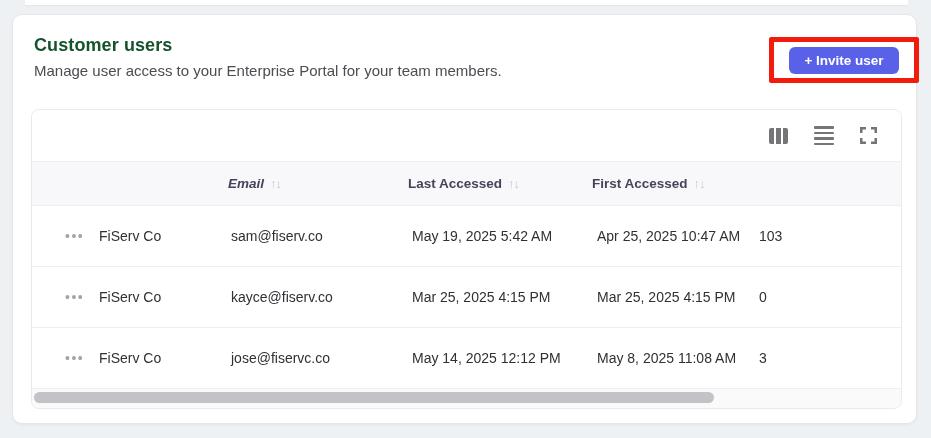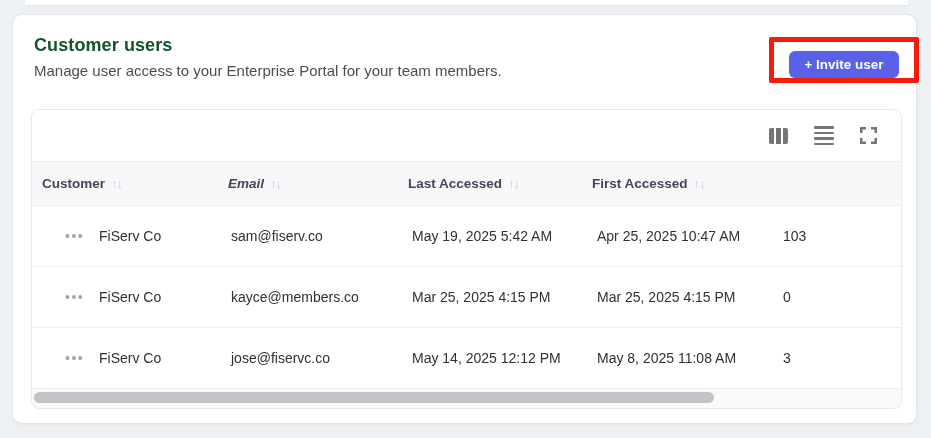--- a/index.html
+++ b/index.html
@@ -35,21 +35,21 @@
     position:absolute;left:21px;top:20px;
     font-size:18px;font-weight:700;color:#14532d;letter-spacing:.1px;
   }
   .page-subtitle{
     position:absolute;left:21px;top:47px;
     font-size:15px;color:#4c4c52;
   }
   .red-highlight{
     position:absolute;left:756px;top:22px;width:150px;height:46px;
     border:5px solid var(--highlight);border-radius:2px;
-    display:flex;align-items:flex-end;justify-content:center;
+    display:flex;align-items:center;justify-content:center;
   }
   .invite-btn{
     background:var(--accent);color:#fff;border:none;border-radius:6px;
     font-family:"Liberation Sans", sans-serif;
     font-size:13.5px;font-weight:700;padding:6px 15px;cursor:pointer;
     white-space:nowrap;
   }
   .table-container{
     position:absolute;left:18px;top:94px;width:871px;height:300px;
     border:1px solid var(--inner-border);border-radius:8px;background:#fff;
@@ -81,21 +81,21 @@
   .h-first{left:560px;} .h-views{left:742px;}
   .trow{
     position:relative;height:61px;border-bottom:1px solid #efeff3;background:#fff;
   }
   .trow span{
     position:absolute;top:0;line-height:60px;font-size:14px;color:var(--cell-text);
     white-space:nowrap;
   }
   .c-dots{left:33px;color:#a3a3ab !important;font-size:12px;letter-spacing:1.5px;cursor:pointer;}
   .c-customer{left:67px;} .c-email{left:199px;} .c-last{left:380px;}
-  .c-first{left:565px;} .c-views{left:751px;}
+  .c-first{left:565px;} .c-views{left:727px;}
   .scroll-area{
     position:relative;height:20px;background:#fafafb;
   }
   .scroll-thumb{
     position:absolute;left:2px;top:3px;width:680px;height:11px;
     background:#c3c3c7;border-radius:6px;cursor:grab;
   }
 </style>
 </head>
 <body>
@@ -128,40 +128,39 @@
           </span>
       </button>
       <button class="icon-btn fullscreen-icon" title="">
         <svg width="17" height="17" viewBox="0 0 17 17">
           <path d="M1.25 6 V1.25 H6 M11 1.25 H15.75 V6 M15.75 11 V15.75 H11 M6 15.75 H1.25 V11" fill="none" stroke="#757578" stroke-width="2.5"></path>
         </svg>
       </button>
     </div>
 
     <div class="thead">
-      <span class="hcell h-customer"><span>Customer</span><span class="sort">↑↓</span></span>
       <span class="hcell h-email"><span>Email</span><span class="sort">↑↓</span></span>
       <span class="hcell h-last"><span>Last Accessed</span><span class="sort">↑↓</span></span>
       <span class="hcell h-first"><span>First Accessed</span><span class="sort">↑↓</span></span>
     </div>
 
     <div class="tbody" id="tbody">
   <div class="trow">
     <span class="c-dots">•••</span>
     <span class="c-customer">FiServ Co</span>
     <span class="c-email">sam@fiserv.co</span>
     <span class="c-last">May 19, 2025 5:42 AM</span>
     <span class="c-first">Apr 25, 2025 10:47 AM</span>
     <span class="c-views">103</span>
   </div>
 
   <div class="trow">
     <span class="c-dots">•••</span>
     <span class="c-customer">FiServ Co</span>
-    <span class="c-email">kayce@members.co</span>
+    <span class="c-email">kayce@fiserv.co</span>
     <span class="c-last">Mar 25, 2025 4:15 PM</span>
     <span class="c-first">Mar 25, 2025 4:15 PM</span>
     <span class="c-views">0</span>
   </div>
 
   <div class="trow">
     <span class="c-dots">•••</span>
     <span class="c-customer">FiServ Co</span>
     <span class="c-email">jose@fiservc.co</span>
     <span class="c-last">May 14, 2025 12:12 PM</span>

